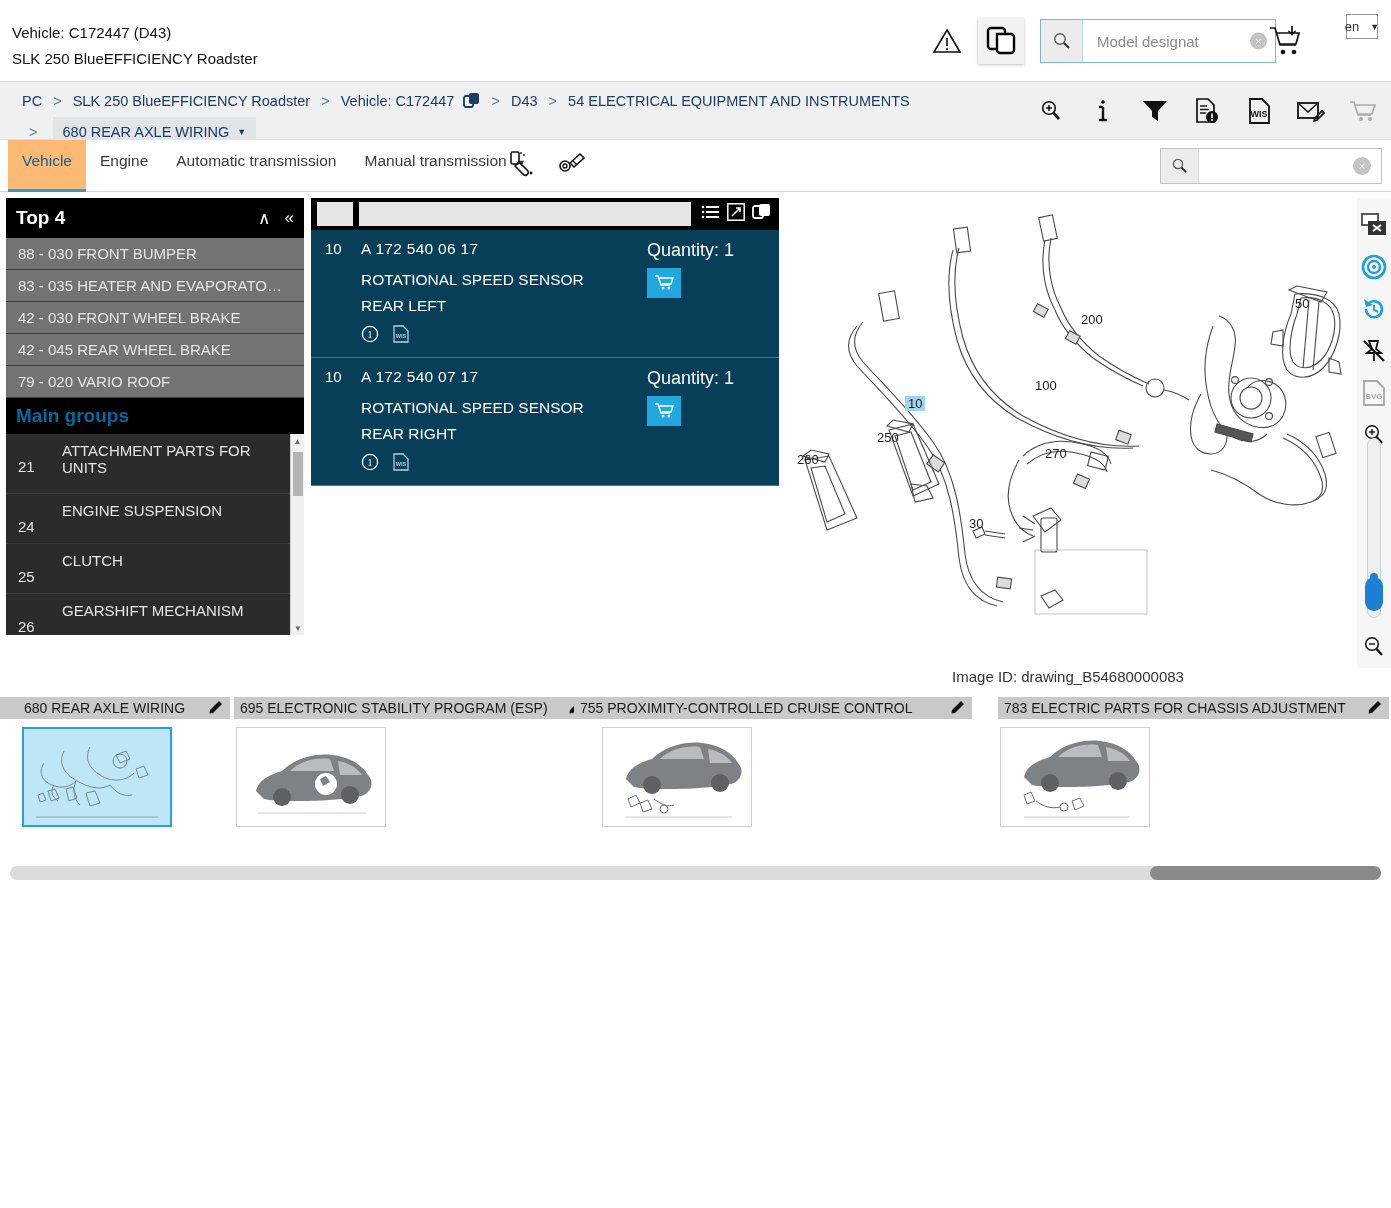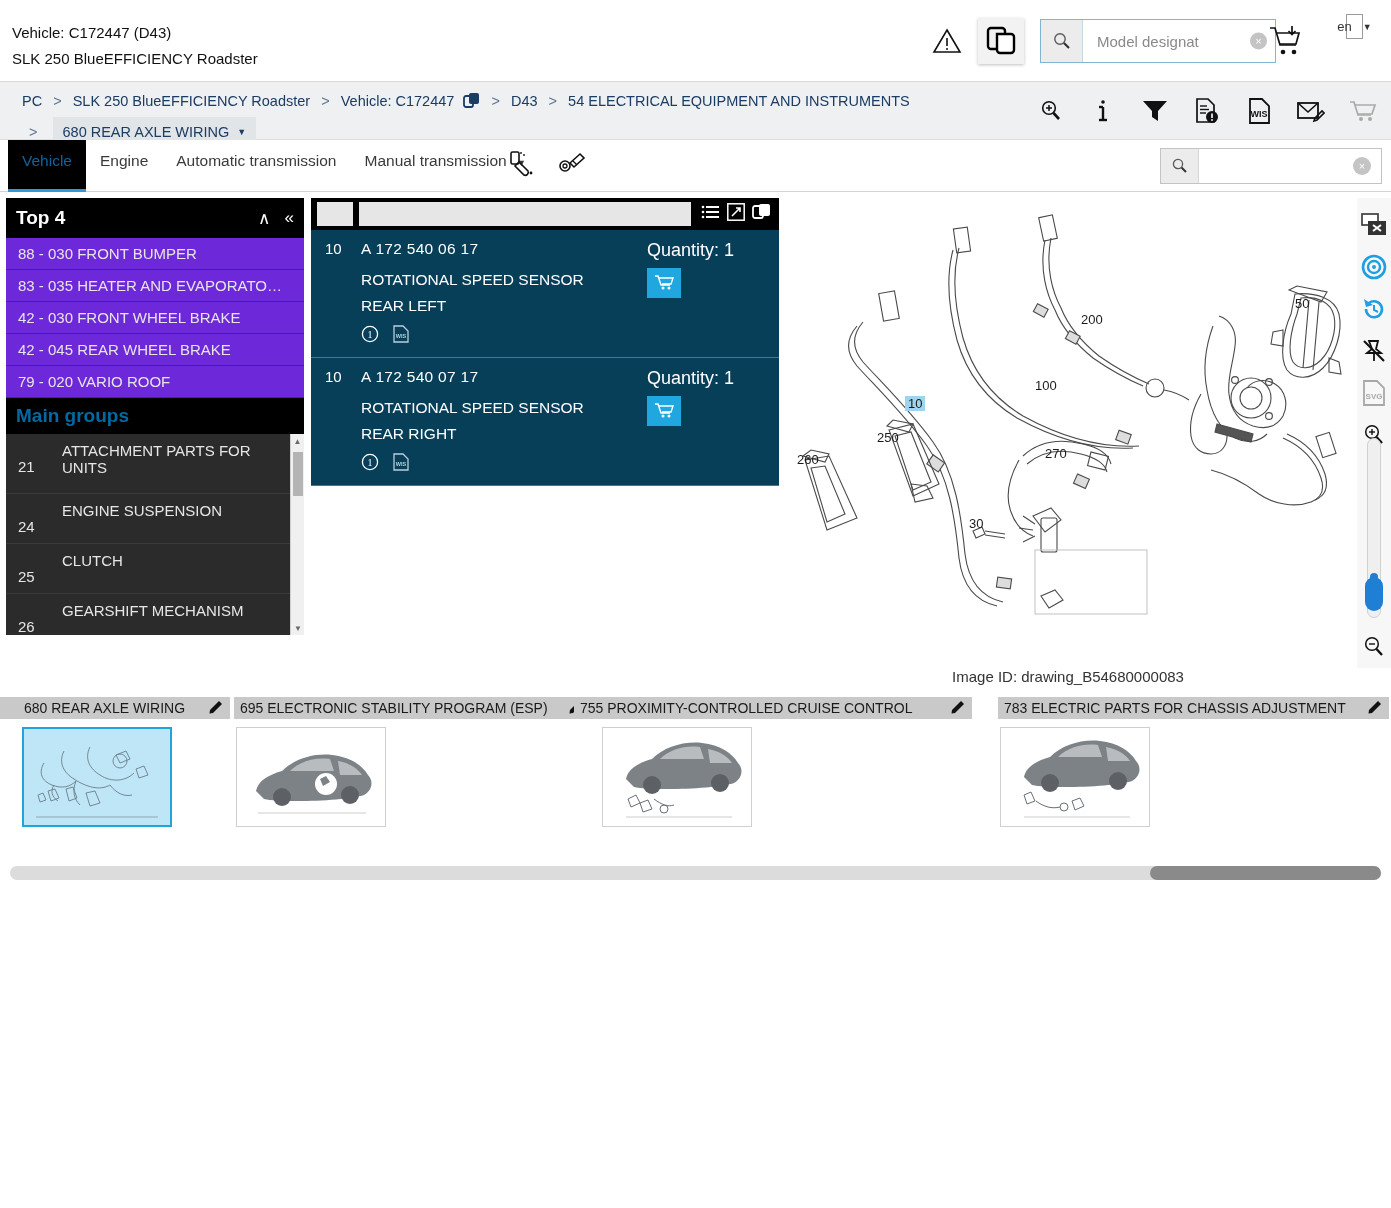--- a/index.html
+++ b/index.html
@@ -38,21 +38,21 @@
     flex:1; position:relative; display:flex; align-items:center; padding-left:14px;
     font-size:15px; color:#8a8a8a; overflow:hidden; white-space:nowrap;
   }
   .clear-pill {
     position:absolute; right:8px; top:50%; transform:translateY(-50%);
     width:17px; height:17px; border-radius:50%; background:#c4c4c4; color:#fff;
     font-size:11px; line-height:17px; text-align:center;
   }
   .cart-top { position:absolute; left:1268px; top:24px; width:36px; height:34px; }
   .lang-select {
-    position:absolute; left:1346px; top:14px; width:17px; height:25px;
+    position:absolute; left:1346px; top:14px; width:32px; height:25px;
     border:1px solid #9a9a9a; background:#fff; font-size:13px; color:#333;
     display:flex; align-items:center; justify-content:center; gap:11px;
   }
 
   
   .crumbbar {
     position:absolute; left:0; top:82px; width:1391px; height:58px;
     background:#eef0f2; border-bottom:1px solid #dcdee0;
   }
   .crumbs {
@@ -73,39 +73,39 @@
 
   
   .tabbar {
     position:absolute; left:0; top:140px; width:1391px; height:52px;
     background:#fff; border-bottom:1px solid #d4d4d4;
   }
   .tabs { position:absolute; left:8px; top:0; display:flex; align-items:flex-start; height:52px; }
   .tab {
     padding:12px 14px 0 14px; height:52px; font-size:15.5px; color:#3a3a3a; white-space:nowrap;
   }
-  .tab.active { background:#000000; color:#15629a; border-bottom:3px solid #2e9bd6; }
+  .tab.active { background:#fdba74; color:#15629a; border-bottom:3px solid #2e9bd6; }
   .tab .caret { font-size:9px; margin-left:6px; }
   .tabicons { position:absolute; left:508px; top:10px; display:flex; gap:22px; }
   .tab-search {
     position:absolute; left:1160px; top:148px; width:222px; height:36px;
     border:1px solid #c3c3c3; display:flex; background:#fff;
   }
   .tab-search .mag { width:38px; background:#ececec; border-right:1px solid #d6d6d6;
     display:flex; align-items:center; justify-content:center; }
   .tab-search .field { flex:1; position:relative; }
 
   
   .sidebar { position:absolute; left:6px; top:198px; width:298px; height:438px; }
   .side-head {
     background:#000; color:#fff; height:40px; display:flex; align-items:center;
     padding:0 10px; font-size:19px; font-weight:bold;
   }
   .side-head .hdr-actions { margin-left:auto; display:flex; gap:14px; font-size:17px; font-weight:normal; }
-  .side-list-top { background:#6d28d9; }
+  .side-list-top { background:#737373; }
   .side-item {
     color:#e6e6e6; font-size:15px; padding:7px 12px; border-bottom:1px solid #3a3a3a;
     white-space:nowrap; overflow:hidden; text-overflow:ellipsis;
   }
   .side-head2 {
     background:#000; color:#0369a1; height:36px; display:flex; align-items:center;
     padding:0 10px; font-size:19px; font-weight:bold;
   }
   .mg-wrap { position:relative; background:#2b2b2b; height:201px; overflow:hidden; }
   .mg-item {

